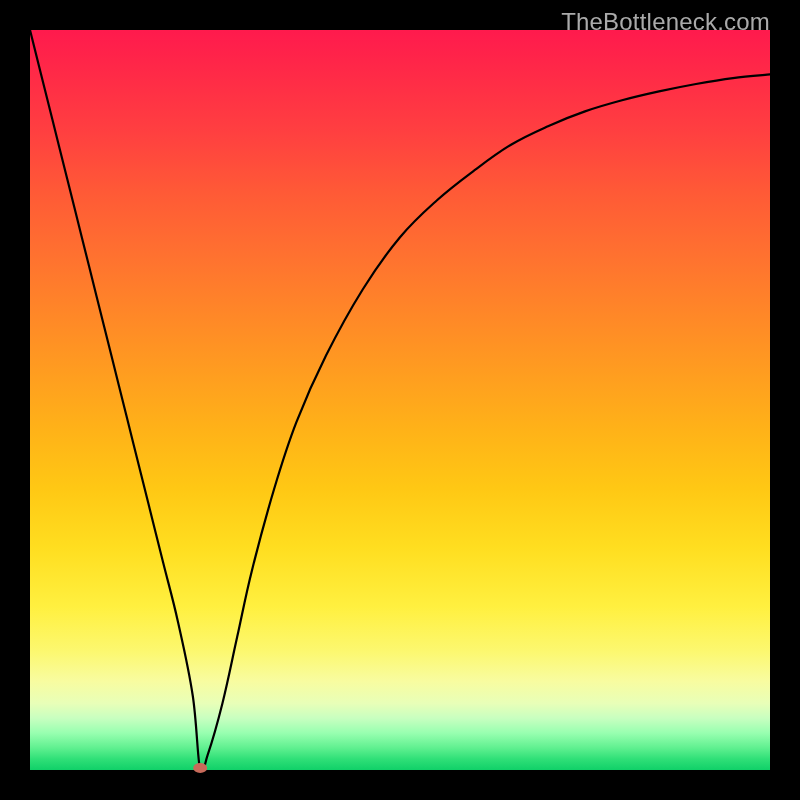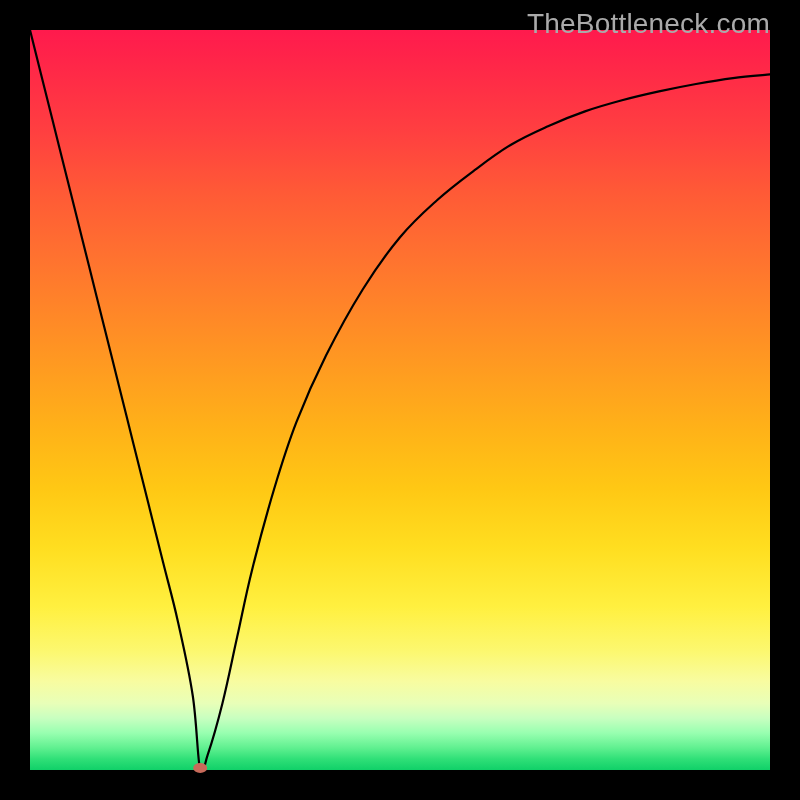--- a/index.html
+++ b/index.html
@@ -44,21 +44,21 @@
       #98ffb0 95%,
       #60f090 97%,
       #30e078 98.5%,
       #10d068 100%);
   }
   .attribution {
     position: absolute;
     top: 8px;
     right: 30px;
     color: #aaa;
-    font-size: 28px;
+    font-size: 24px;
     font-weight: 500;
     letter-spacing: 0.2px;
   }
   .curve-svg {
     position: absolute;
     left: 30px;
     top: 30px;
     width: 740px;
     height: 740px;
     overflow: visible;

